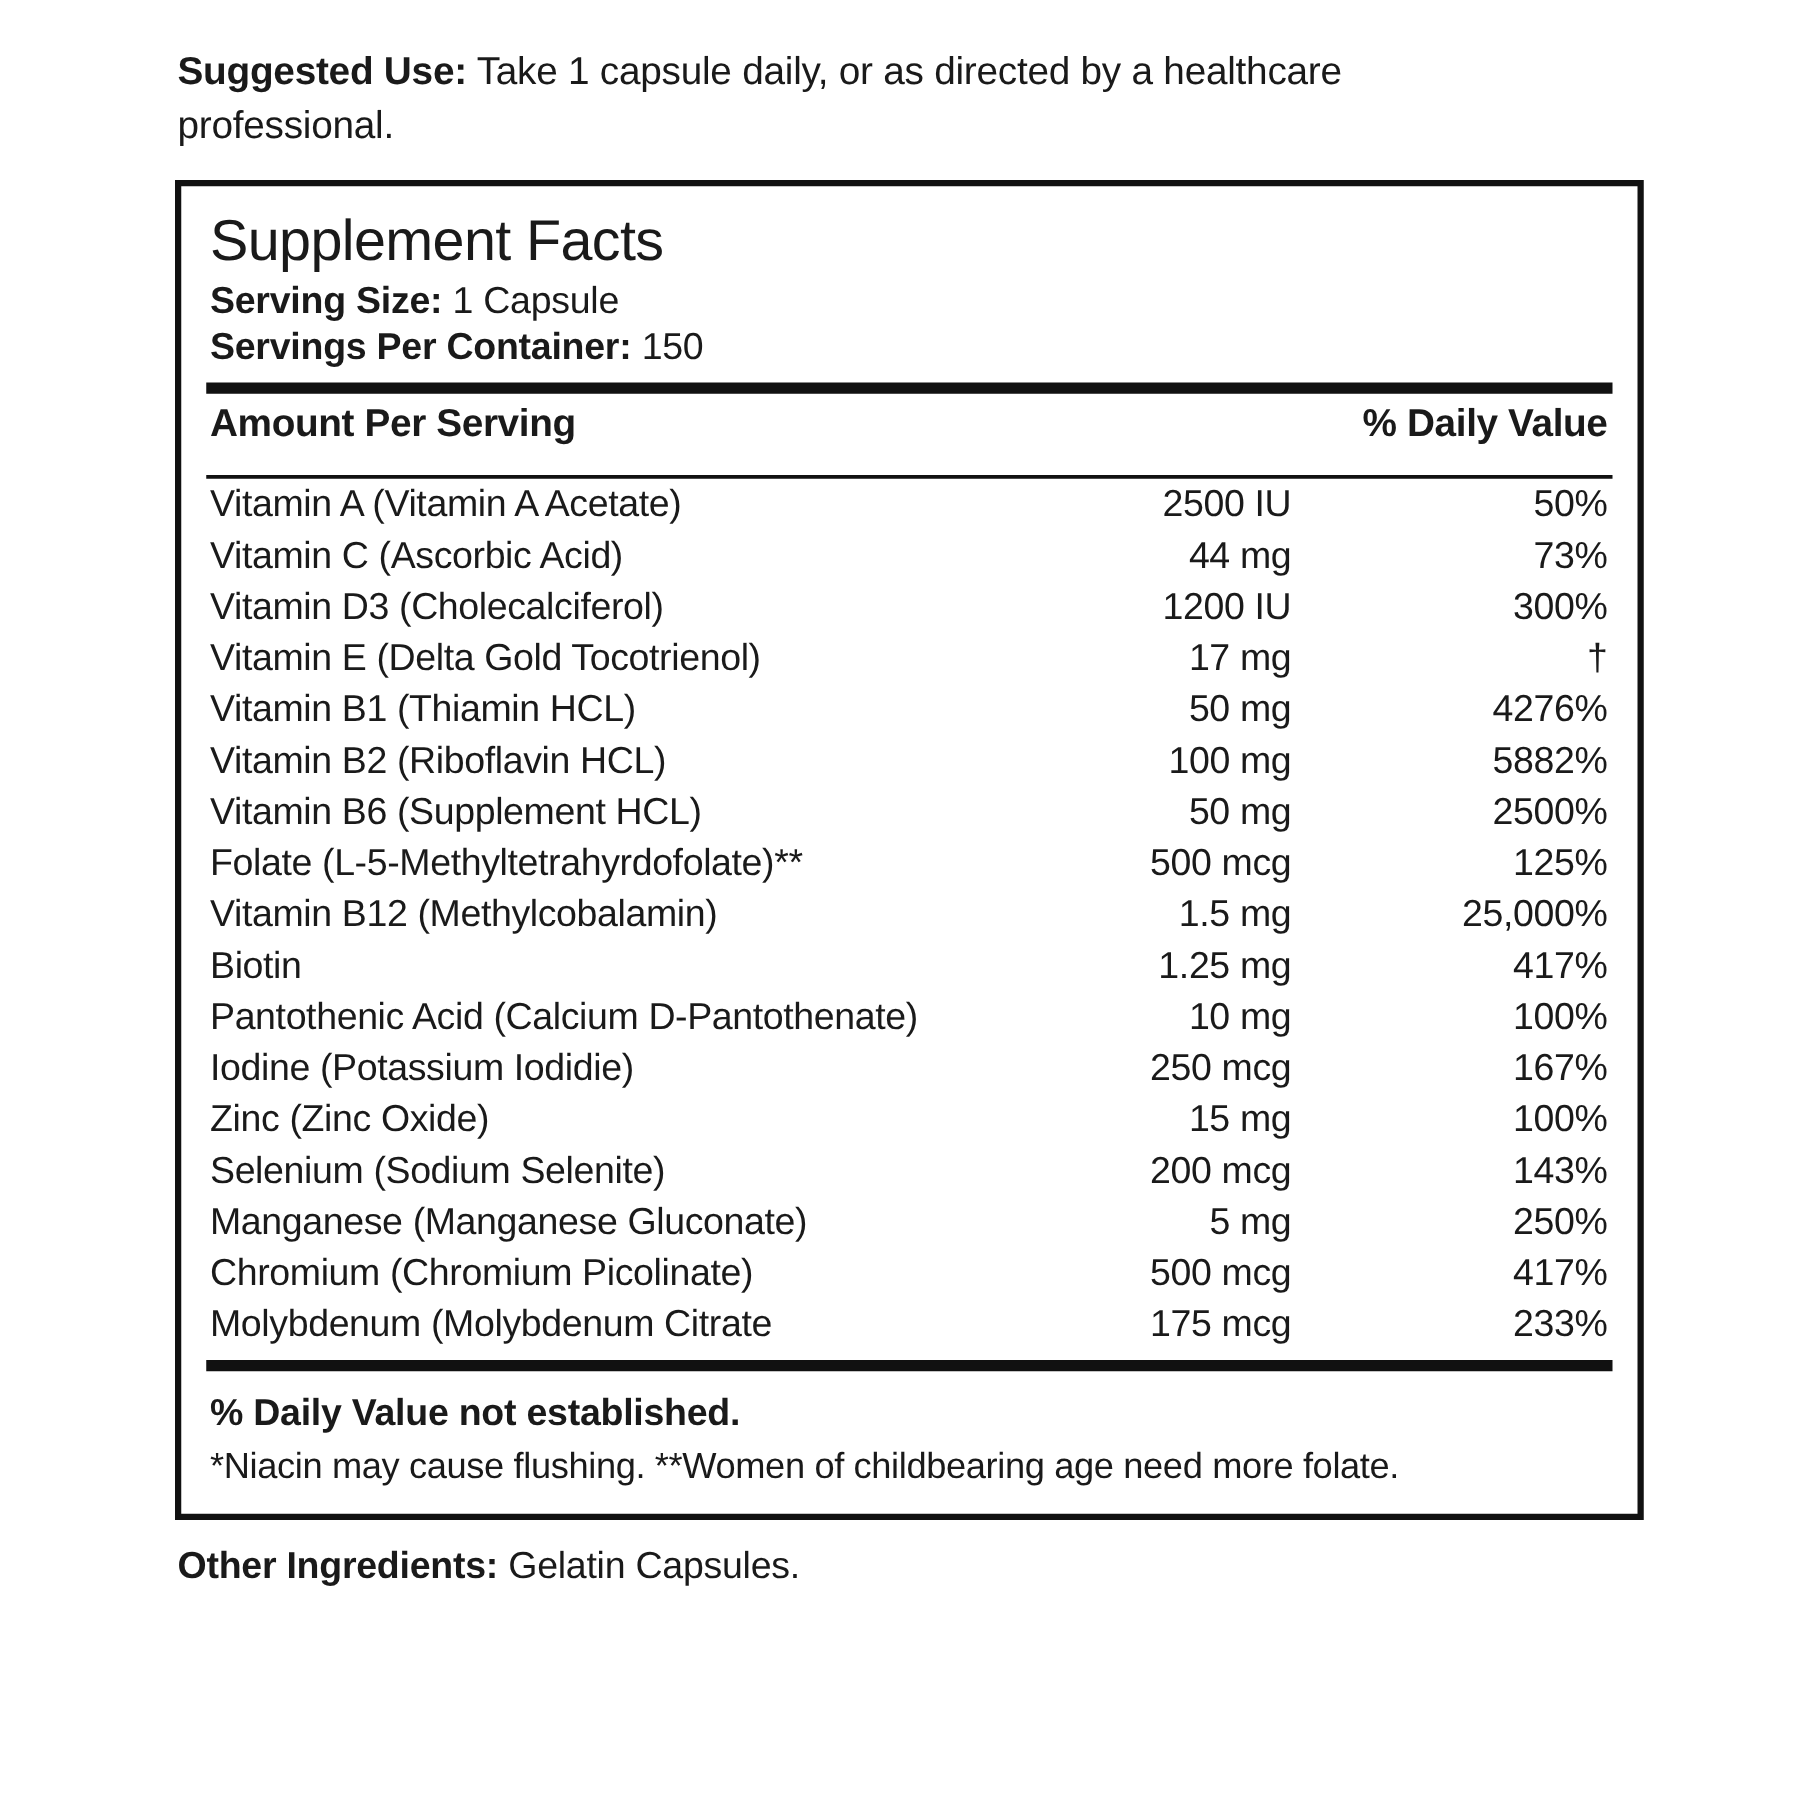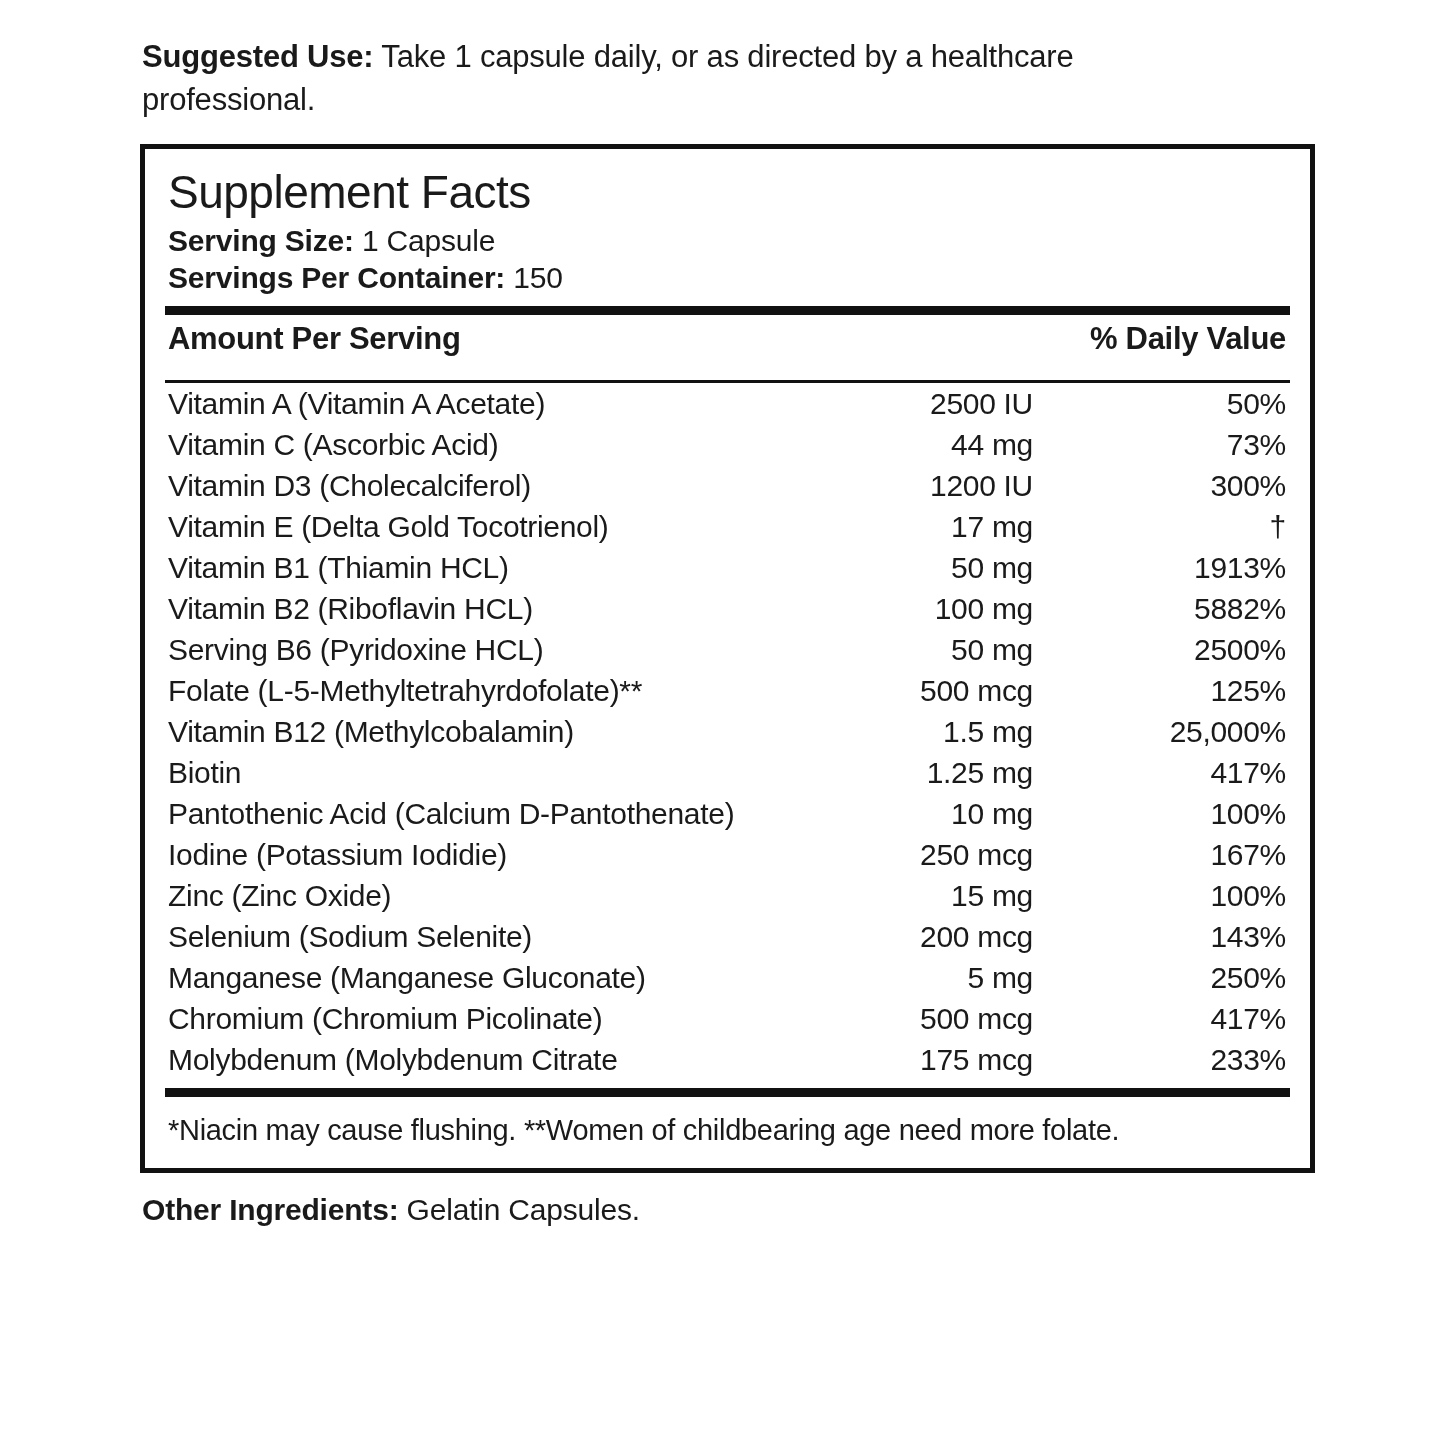--- a/index.html
+++ b/index.html
@@ -171,29 +171,29 @@
             <td class="dv">300%</td>
           </tr>
           <tr>
             <td class="name">Vitamin E (Delta Gold Tocotrienol)</td>
             <td class="amt">17 mg</td>
             <td class="dv">†</td>
           </tr>
           <tr>
             <td class="name">Vitamin B1 (Thiamin HCL)</td>
             <td class="amt">50 mg</td>
-            <td class="dv">1913%</td>
+            <td class="dv">4276%</td>
           </tr>
           <tr>
             <td class="name">Vitamin B2 (Riboflavin HCL)</td>
             <td class="amt">100 mg</td>
             <td class="dv">5882%</td>
           </tr>
           <tr>
-            <td class="name">Serving B6 (Pyridoxine HCL)</td>
+            <td class="name">Vitamin B6 (Supplement HCL)</td>
             <td class="amt">50 mg</td>
             <td class="dv">2500%</td>
           </tr>
           <tr>
             <td class="name">Folate (L-5-Methyltetrahyrdofolate)**</td>
             <td class="amt">500 mcg</td>
             <td class="dv">125%</td>
           </tr>
           <tr>
             <td class="name">Vitamin B12 (Methylcobalamin)</td>
@@ -239,20 +239,21 @@
             <td class="name">Molybdenum (Molybdenum Citrate</td>
             <td class="amt">175 mcg</td>
             <td class="dv">233%</td>
           </tr>
         </tbody>
     </table>
 
     <div class="rule-bottom"></div>
 
     <div class="footnotes">
+      <div class="footnote-bold">% Daily Value not established.</div>
       <div class="footnote-plain">*Niacin may cause flushing. **Women of childbearing age need more folate.</div>
     </div>
 
   </div>
 
   <p class="other-ing"><span class="lbl">Other Ingredients:</span><span> Gelatin Capsules.</span></p>
 
 </div>
 
 </body></html>

